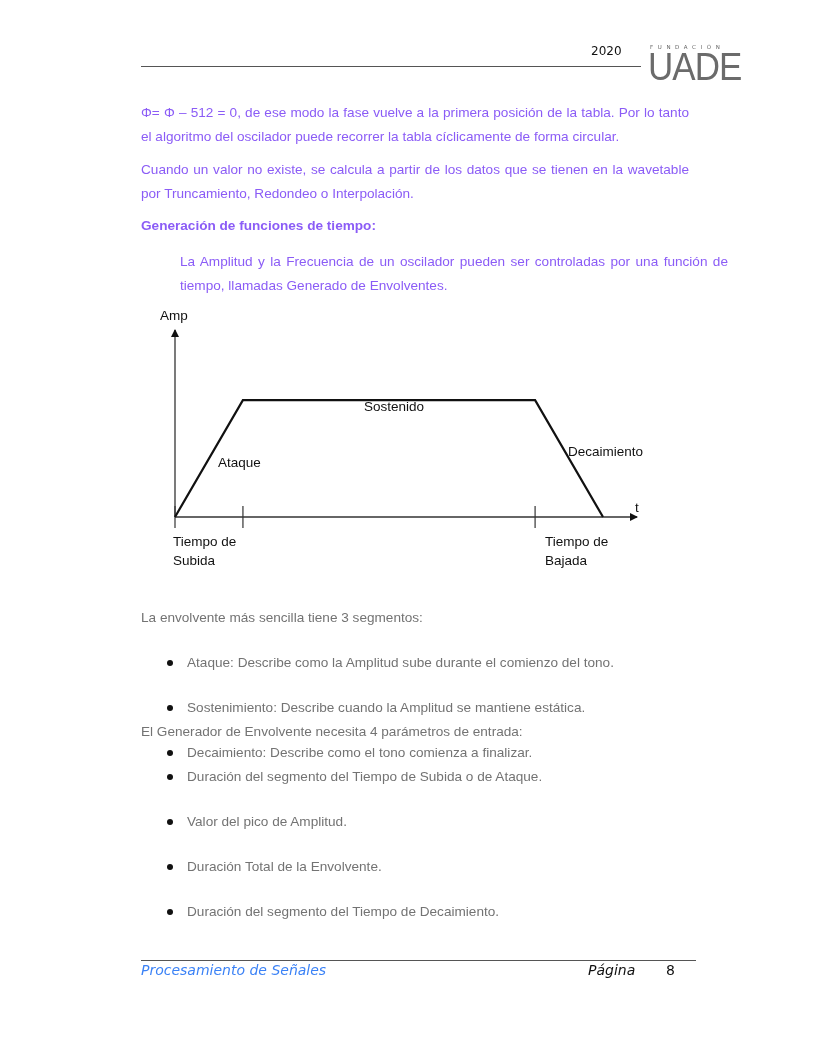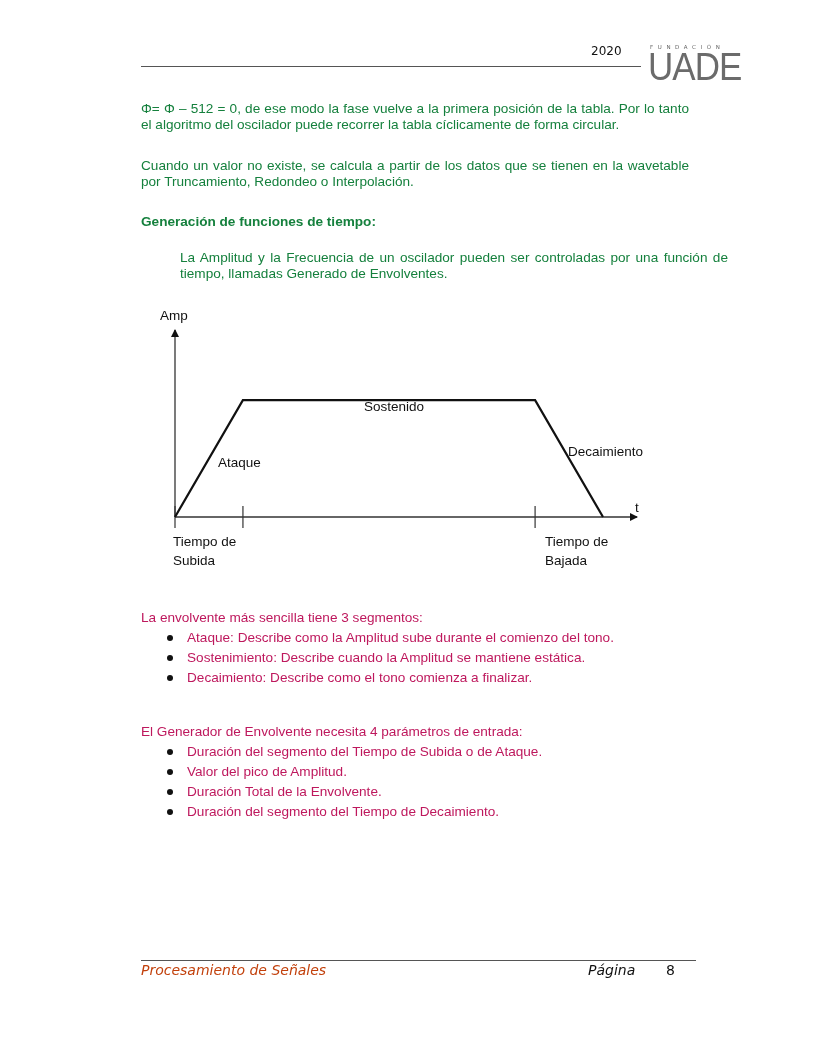--- a/index.html
+++ b/index.html
@@ -8,36 +8,36 @@
 
     
     .header-title { position: absolute; left: 141px; top: 46px; font-family: "DejaVu Sans", sans-serif; font-size: 14.5px; color: #111; letter-spacing: 0px; }
     .header-year { position: absolute; left: 591px; top: 44px; font-family: "DejaVu Sans", sans-serif; font-size: 12px; color: #111; }
     .header-rule { position: absolute; left: 141px; top: 66px; width: 500px; height: 1px; background: #555; }
     .logo { position: absolute; left: 648px; top: 44px; width: 92px; height: 42px; }
     .logo-top { position: absolute; left: 2px; top: 0px; width: 88px; font-family: "DejaVu Sans", sans-serif; font-size: 5.5px; letter-spacing: 4.6px; color: #666; white-space: nowrap; }
     .logo-main { position: absolute; left: 0px; top: 4px; font-family: "Liberation Sans Narrow", "Liberation Sans", sans-serif; font-size: 38px; line-height: 38px; color: #6b6b6b; letter-spacing: -1px; transform: scaleX(0.92); transform-origin: left top; font-weight: normal; }
 
     
-    .para { position: absolute; left: 141px; width: 548px; font-family: "Liberation Sans", sans-serif; font-size: 13.6px; line-height: 16px; color: #15803d; text-align: justify; }
+    .para { position: absolute; left: 141px; width: 548px; font-family: "Liberation Sans", sans-serif; font-size: 13.6px; line-height: 24px; color: #8b5cf6; text-align: justify; }
     .para.bold { font-weight: bold; }
 
-    .bullets { position: absolute; left: 141px; width: 548px; font-family: "Liberation Sans", sans-serif; font-size: 13.6px; line-height: 20px; color: #be185d; }
+    .bullets { position: absolute; left: 141px; width: 548px; font-family: "Liberation Sans", sans-serif; font-size: 13.6px; line-height: 20px; color: #737373; }
     .bullets .intro { display: block; }
     .bullets ul { list-style: none; margin: 0; padding: 0; }
-    .bullets li { position: relative; padding-left: 46px; }
+    .bullets li { position: relative; padding-left: 46px; margin-top: 25px; }
     .bullets li .dot { position: absolute; left: 26px; top: 7px; width: 6px; height: 6px; border-radius: 50%; background: #111; }
 
     
     .diagram { position: absolute; left: 0; top: 0; width: 817px; height: 1057px; pointer-events: none; }
     .diagram text { font-family: "Liberation Sans", sans-serif; font-size: 13.5px; fill: #111; }
 
     
     .footer-rule { position: absolute; left: 141px; top: 960px; width: 555px; height: 1px; background: #555; }
-    .footer-left { position: absolute; left: 141px; top: 962px; font-family: "DejaVu Sans", sans-serif; font-style: italic; font-size: 14px; color: #c2410c; }
+    .footer-left { position: absolute; left: 141px; top: 962px; font-family: "DejaVu Sans", sans-serif; font-style: italic; font-size: 14px; color: #3b82f6; }
     .footer-page-label { position: absolute; left: 588px; top: 962px; font-family: "DejaVu Sans", sans-serif; font-style: italic; font-size: 14px; color: #111; }
     .footer-page-num { position: absolute; left: 666px; top: 962px; font-family: "DejaVu Sans", sans-serif; font-size: 14px; color: #111; }
   </style>
 </head>
 <body>
 
 <div class="page">
 
   <div class="header-year">2020</div>
   <div class="header-rule"></div>

